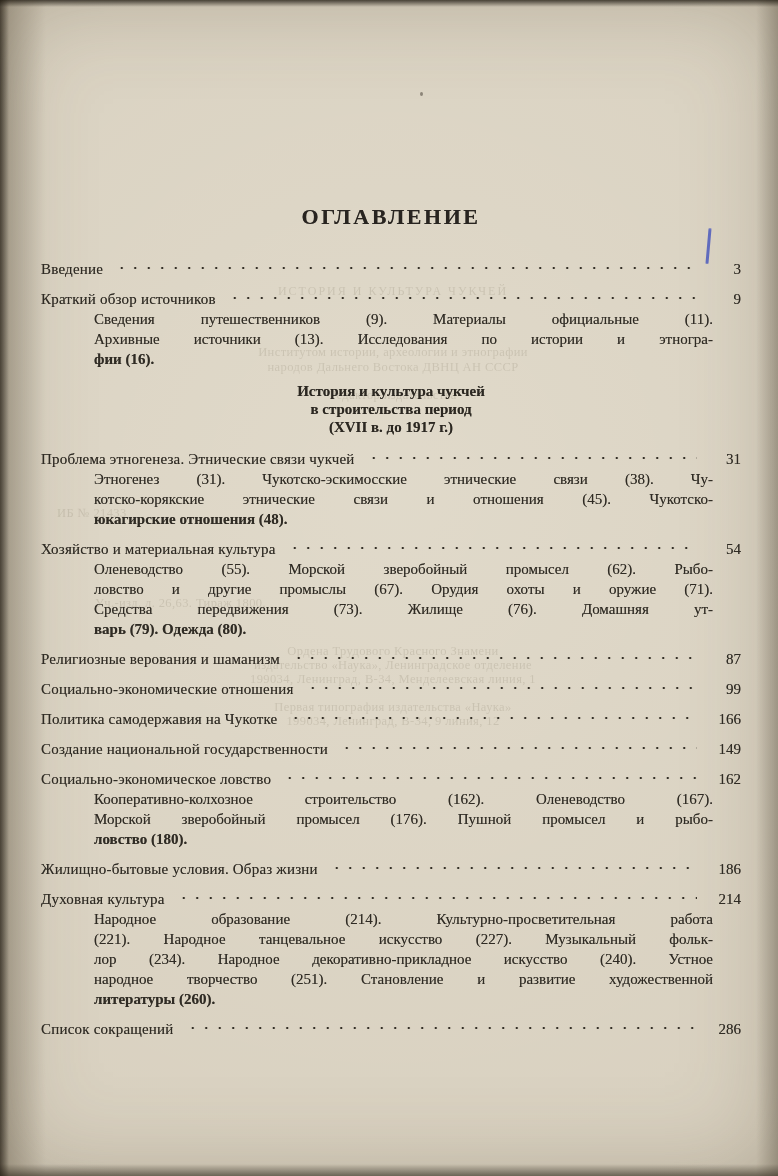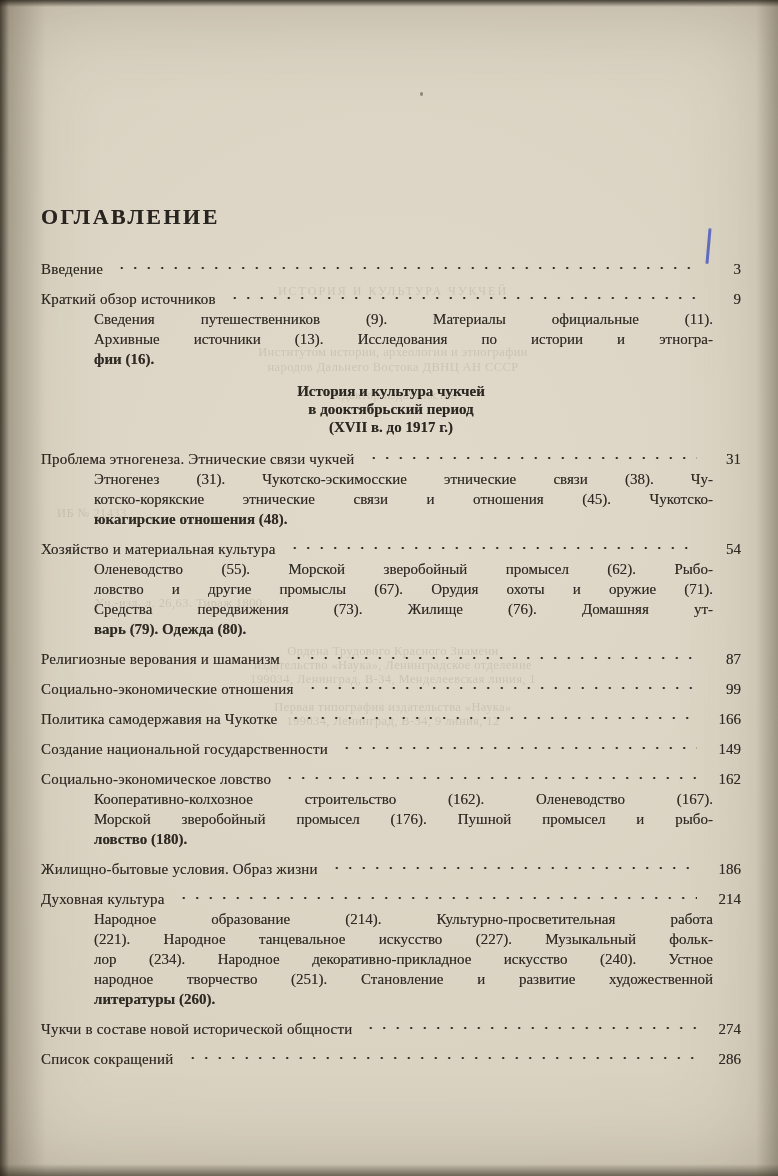--- a/index.html
+++ b/index.html
@@ -11,21 +11,21 @@
       linear-gradient(90deg, rgba(18,14,8,.65), rgba(18,14,8,0) 9px),
       linear-gradient(0deg, rgba(25,20,10,.55), rgba(25,20,10,0) 12px),
       linear-gradient(270deg, rgba(40,33,20,.28), rgba(40,33,20,0) 22px),
       linear-gradient(90deg, rgba(62,51,32,.32), rgba(62,51,32,0) 46px),
       radial-gradient(135% 95% at 50% 42%, rgba(255,252,242,.22), rgba(0,0,0,0) 72%),
       #d8d0bf;
     box-shadow: inset 0 0 95px rgba(88,76,52,.30);
   }
   .content{position:absolute;left:41px;right:37px;top:0;color:#2f2b24;
     text-shadow:0 0 .5px rgba(47,43,36,.55);}
-  .title{margin:0 0 24px 0;padding-top:204px;
+  .title{margin:0 0 24px 0;padding-top:204px;text-align:center;
     font-size:22px;line-height:26px;font-weight:bold;letter-spacing:2.5px;color:#282420;}
   .toc-row{display:flex;align-items:baseline;margin-top:5px;line-height:20px;font-size:15px;}
   .toc-label{white-space:nowrap;letter-spacing:.2px;}
   .leader{flex:1 1 auto;height:20px;margin:0 4px 0 10px;
     background-image:radial-gradient(circle, rgba(44,39,31,.95) 1.15px, rgba(0,0,0,0) 1.55px);
     background-size:13.5px 4px;background-repeat:repeat-x;
     background-position:left 2px bottom 4px;}
   .pg{flex:0 0 40px;text-align:right;white-space:nowrap;}
   .toc-sub{line-height:20px;font-size:15px;padding-left:53px;padding-right:28px;}
   .sub-line{text-align:justify;text-align-last:justify;}
@@ -72,21 +72,21 @@
             <span class="leader"></span>
             <span class="pg">9</span>
           </div>
           <div class="toc-sub">
             <div class="sub-line">Сведения путешественников (9). Материалы официальные (11).</div>
             <div class="sub-line">Архивные источники (13). Исследования по истории и этногра-</div>
             <div class="sub-line last">фии (16).</div>
           </div>
           <div class="toc-section">
             <div class="section-line">История и культура чукчей</div>
-            <div class="section-line">в дооктябрьский период</div>
+            <div class="section-line">в строительства период</div>
             <div class="section-line">(XVII в. до 1917 г.)</div>
           </div>
           <div class="toc-row">
             <span class="toc-label">Проблема этногенеза. Этнические связи чукчей</span>
             <span class="leader"></span>
             <span class="pg">31</span>
           </div>
           <div class="toc-sub">
             <div class="sub-line">Этногенез (31). Чукотско-эскимосские этнические связи (38). Чу-</div>
             <div class="sub-line">котско-корякские этнические связи и отношения (45). Чукотско-</div>
@@ -144,25 +144,20 @@
             <span class="pg">214</span>
           </div>
           <div class="toc-sub">
             <div class="sub-line">Народное образование (214). Культурно-просветительная работа</div>
             <div class="sub-line">(221). Народное танцевальное искусство (227). Музыкальный фольк-</div>
             <div class="sub-line">лор (234). Народное декоративно-прикладное искусство (240). Устное</div>
             <div class="sub-line">народное творчество (251). Становление и развитие художественной</div>
             <div class="sub-line last">литературы (260).</div>
           </div>
           <div class="toc-row">
-            <span class="toc-label">Чукчи в составе новой исторической общности</span>
-            <span class="leader"></span>
-            <span class="pg">274</span>
-          </div>
-          <div class="toc-row">
             <span class="toc-label">Список сокращений</span>
             <span class="leader"></span>
             <span class="pg">286</span>
           </div>
         </div>
     </div>
     <div class="pen-mark" style="background: rgb(67, 83, 189);"></div>
     <div class="speck"></div>
   </div>
 </div>

